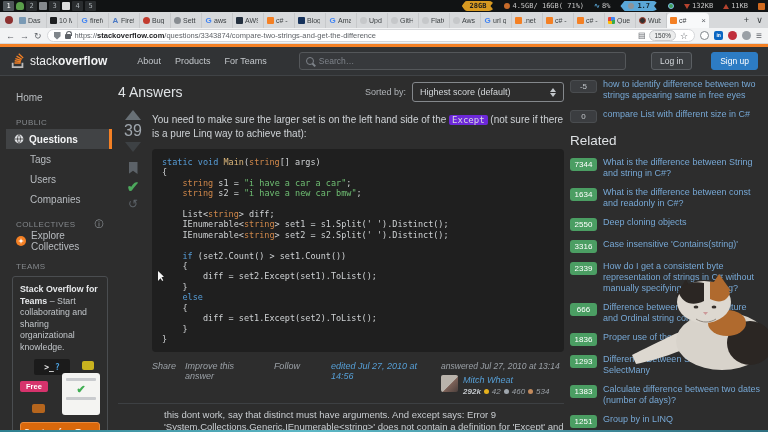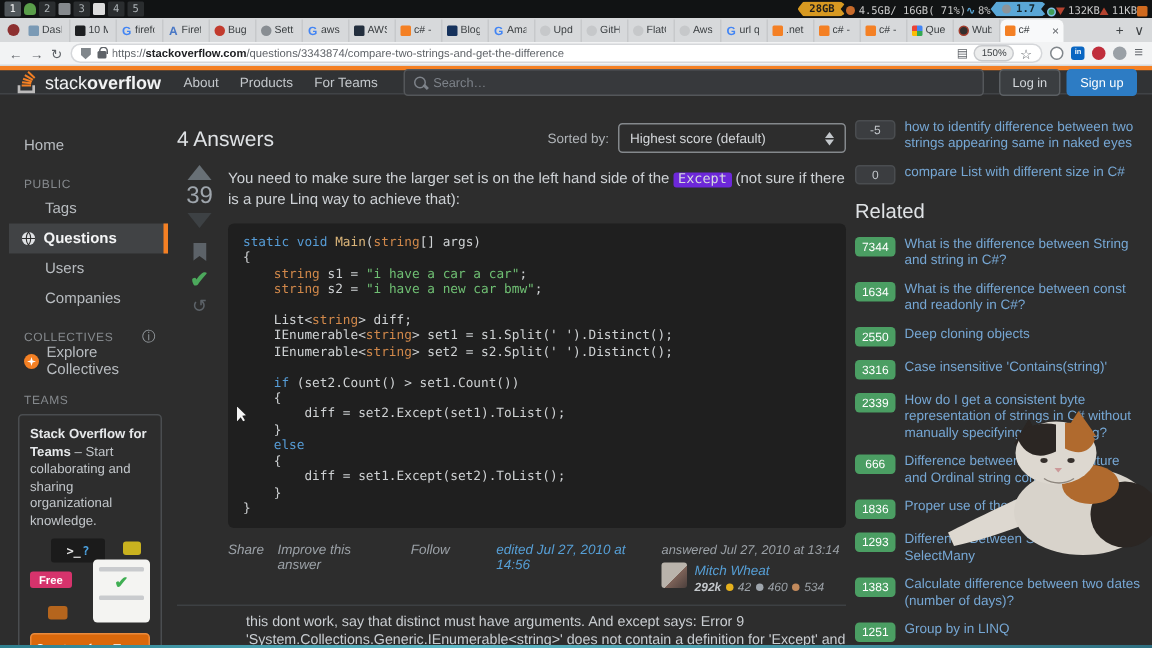--- a/index.html
+++ b/index.html
@@ -12,21 +12,21 @@
     display:flex; align-items:center; padding:0 3px; gap:2px;
     font:7px "DejaVu Sans Mono", monospace; color:#c8c8c8; z-index:40; }
   .ws { width:11px; height:10px; background:#2a2d2f; color:#aab0b4; display:flex;
         align-items:center; justify-content:center; border-radius:1px; }
   .ws.on { background:#50565a; color:#fff; }
   .ws-app { display:none; width:8px; height:8px; border-radius:1px; }
   .ws-app[data-app] { display:inline-block; }
   .ws-app[data-app="plant"] { background:#5a9e4a; border-radius:50% 50% 2px 2px; }
   .ws-app[data-app="monitor"] { background:#85898d; }
   .ws-app[data-app="doc"] { background:#dcdcdc; }
-  #sys-stats { margin-left:auto; display:flex; align-items:flex-end; gap:0; }
+  #sys-stats { margin-left:auto; display:flex; align-items:center; gap:10px; }
   .pill { padding:0 5px; height:10px; display:flex; align-items:center; border-radius:5px; font-weight:bold; }
   .pill.yellow { background:#d79921; color:#1d1d1d; clip-path:polygon(4px 0,100% 0,calc(100% - 4px) 50%,100% 100%,4px 100%,0 50%); padding:0 8px; }
   .pill.blue { background:#5aa7d7; color:#15272f; gap:3px; clip-path:polygon(4px 0,100% 0,calc(100% - 4px) 50%,100% 100%,4px 100%,0 50%); padding:0 8px; }
   .stat { display:flex; align-items:center; gap:2px; }
   .dot { width:6px; height:6px; border-radius:50%; display:inline-block; }
   .dot.orange { background:#c76a2a; }
   .dot.gray { background:#8d9499; }
   .dot.globe { background:#3f9e58; border:1px solid #7fc0e8; }
   .wave { color:#5aa7d7; font-weight:bold; }
   .net-ic { width:0; height:0; border-left:3px solid transparent; border-right:3px solid transparent; }
@@ -83,22 +83,22 @@
   .ext.clock { border:1.5px solid #80868b; background:#fff; }
   .ext.linkedin { background:#0a66c2; border-radius:2px; color:#fff; font-size:5px; font-weight:bold; text-align:center; line-height:9px; }
   .ext.linkedin::after { content:"in"; }
   .ext.pocket { background:#c02e3c; }
   .ext.person { background:#9aa0a6; }
   .menu-ic { color:#5f6368; font-size:10px; }
 
   
   #page { position:absolute; top:44px; left:0; right:0; bottom:0; background:#2d2d2d;
     border-top:3px solid #f48024; color:#c9cdd1; }
-  #so-header { height:16px; display:flex; align-items:center; padding:0 10px; background:#313335;
-    border-bottom:1px solid #404346; position:relative; z-index:5; }
+  #so-header { height:29px; display:flex; align-items:center; padding:0 10px; background:#313335;
+    border-bottom:1px solid #404346; position:relative; z-index:5;gap:15px; }
   #so-logo { display:flex; align-items:center; gap:4px; margin-right:8px; }
   #so-logo-text { font-size:12px; color:#f1f2f3; }
   #so-logo-text b { font-weight:bold; }
   .so-nav-item { font-size:9px; color:#c4c8cc; padding:0 7px; }
   #so-search { flex:1; height:18px; margin:0 10px; background:#37393c; border:1px solid #54575a;
     border-radius:3px; display:flex; align-items:center; padding:0 6px; gap:5px; }
   .mag { width:8px; height:8px; border:1.5px solid #7e838a; border-radius:50%; position:relative; flex:none; }
   .mag::after { content:""; position:absolute; width:4px; height:1.5px; background:#7e838a;
     transform:rotate(45deg); right:-3px; bottom:-1px; }
   #so-search input { flex:1; background:transparent; border:none; outline:none; color:#d5d9dd; font-size:8.5px; }
@@ -449,30 +449,30 @@
     <span class="btn-signup">Sign up</span>
   </div>
 
   <div id="so-sidebar">
     <div class="sb-item" style="margin-top:8px;">
         <span>Home</span>
       </div>
     <div class="sb-label">
         <span>PUBLIC</span>
       </div>
-    <div class="sb-item sub">
-        <span>Tags</span>
-      </div>
     <div class="sb-item active">
       <svg width="10" height="10" viewBox="0 0 10 10">
         <circle cx="5" cy="5" r="4.4" fill="#dfe1e4"></circle>
         <path d="M.6 5h8.8M5 .6c2 2.4 2 6.4 0 8.8M5 .6c-2 2.4-2 6.4 0 8.8" stroke="#2d2d2d" stroke-width=".7" fill="none"></path>
       </svg>
       <span>Questions</span>
     </div>
+    <div class="sb-item sub">
+        <span>Tags</span>
+      </div>
     <div class="sb-item sub">
         <span>Users</span>
       </div>
     <div class="sb-item sub">
         <span>Companies</span>
       </div>
     <div class="sb-label">
       <span>COLLECTIVES</span>
       <span class="info">ⓘ</span>
     </div>
@@ -559,21 +559,21 @@
 
     <div id="comment-divider"></div>
     <div id="comment">this dont work, say that distinct must have arguments. And except says: Error 9 'System.Collections.Generic.IEnumerable&lt;string&gt;' does not contain a definition for 'Except' and no extension</div>
   </div>
 
   <div id="so-right">
     <div class="linked">
 
         <div class="q-item">
           <span class="q-score">-5</span>
-          <span class="q-title">how to identify difference between two strings appearing same in naked eyes</span>
+          <span class="q-title">how to identify difference between two strings appearing same in free eyes</span>
         </div>
 
         <div class="q-item">
           <span class="q-score">0</span>
           <span class="q-title">compare List with different size in C#</span>
         </div>
 
     </div>
     <div class="side-heading">Related</div>
     <div class="related">

